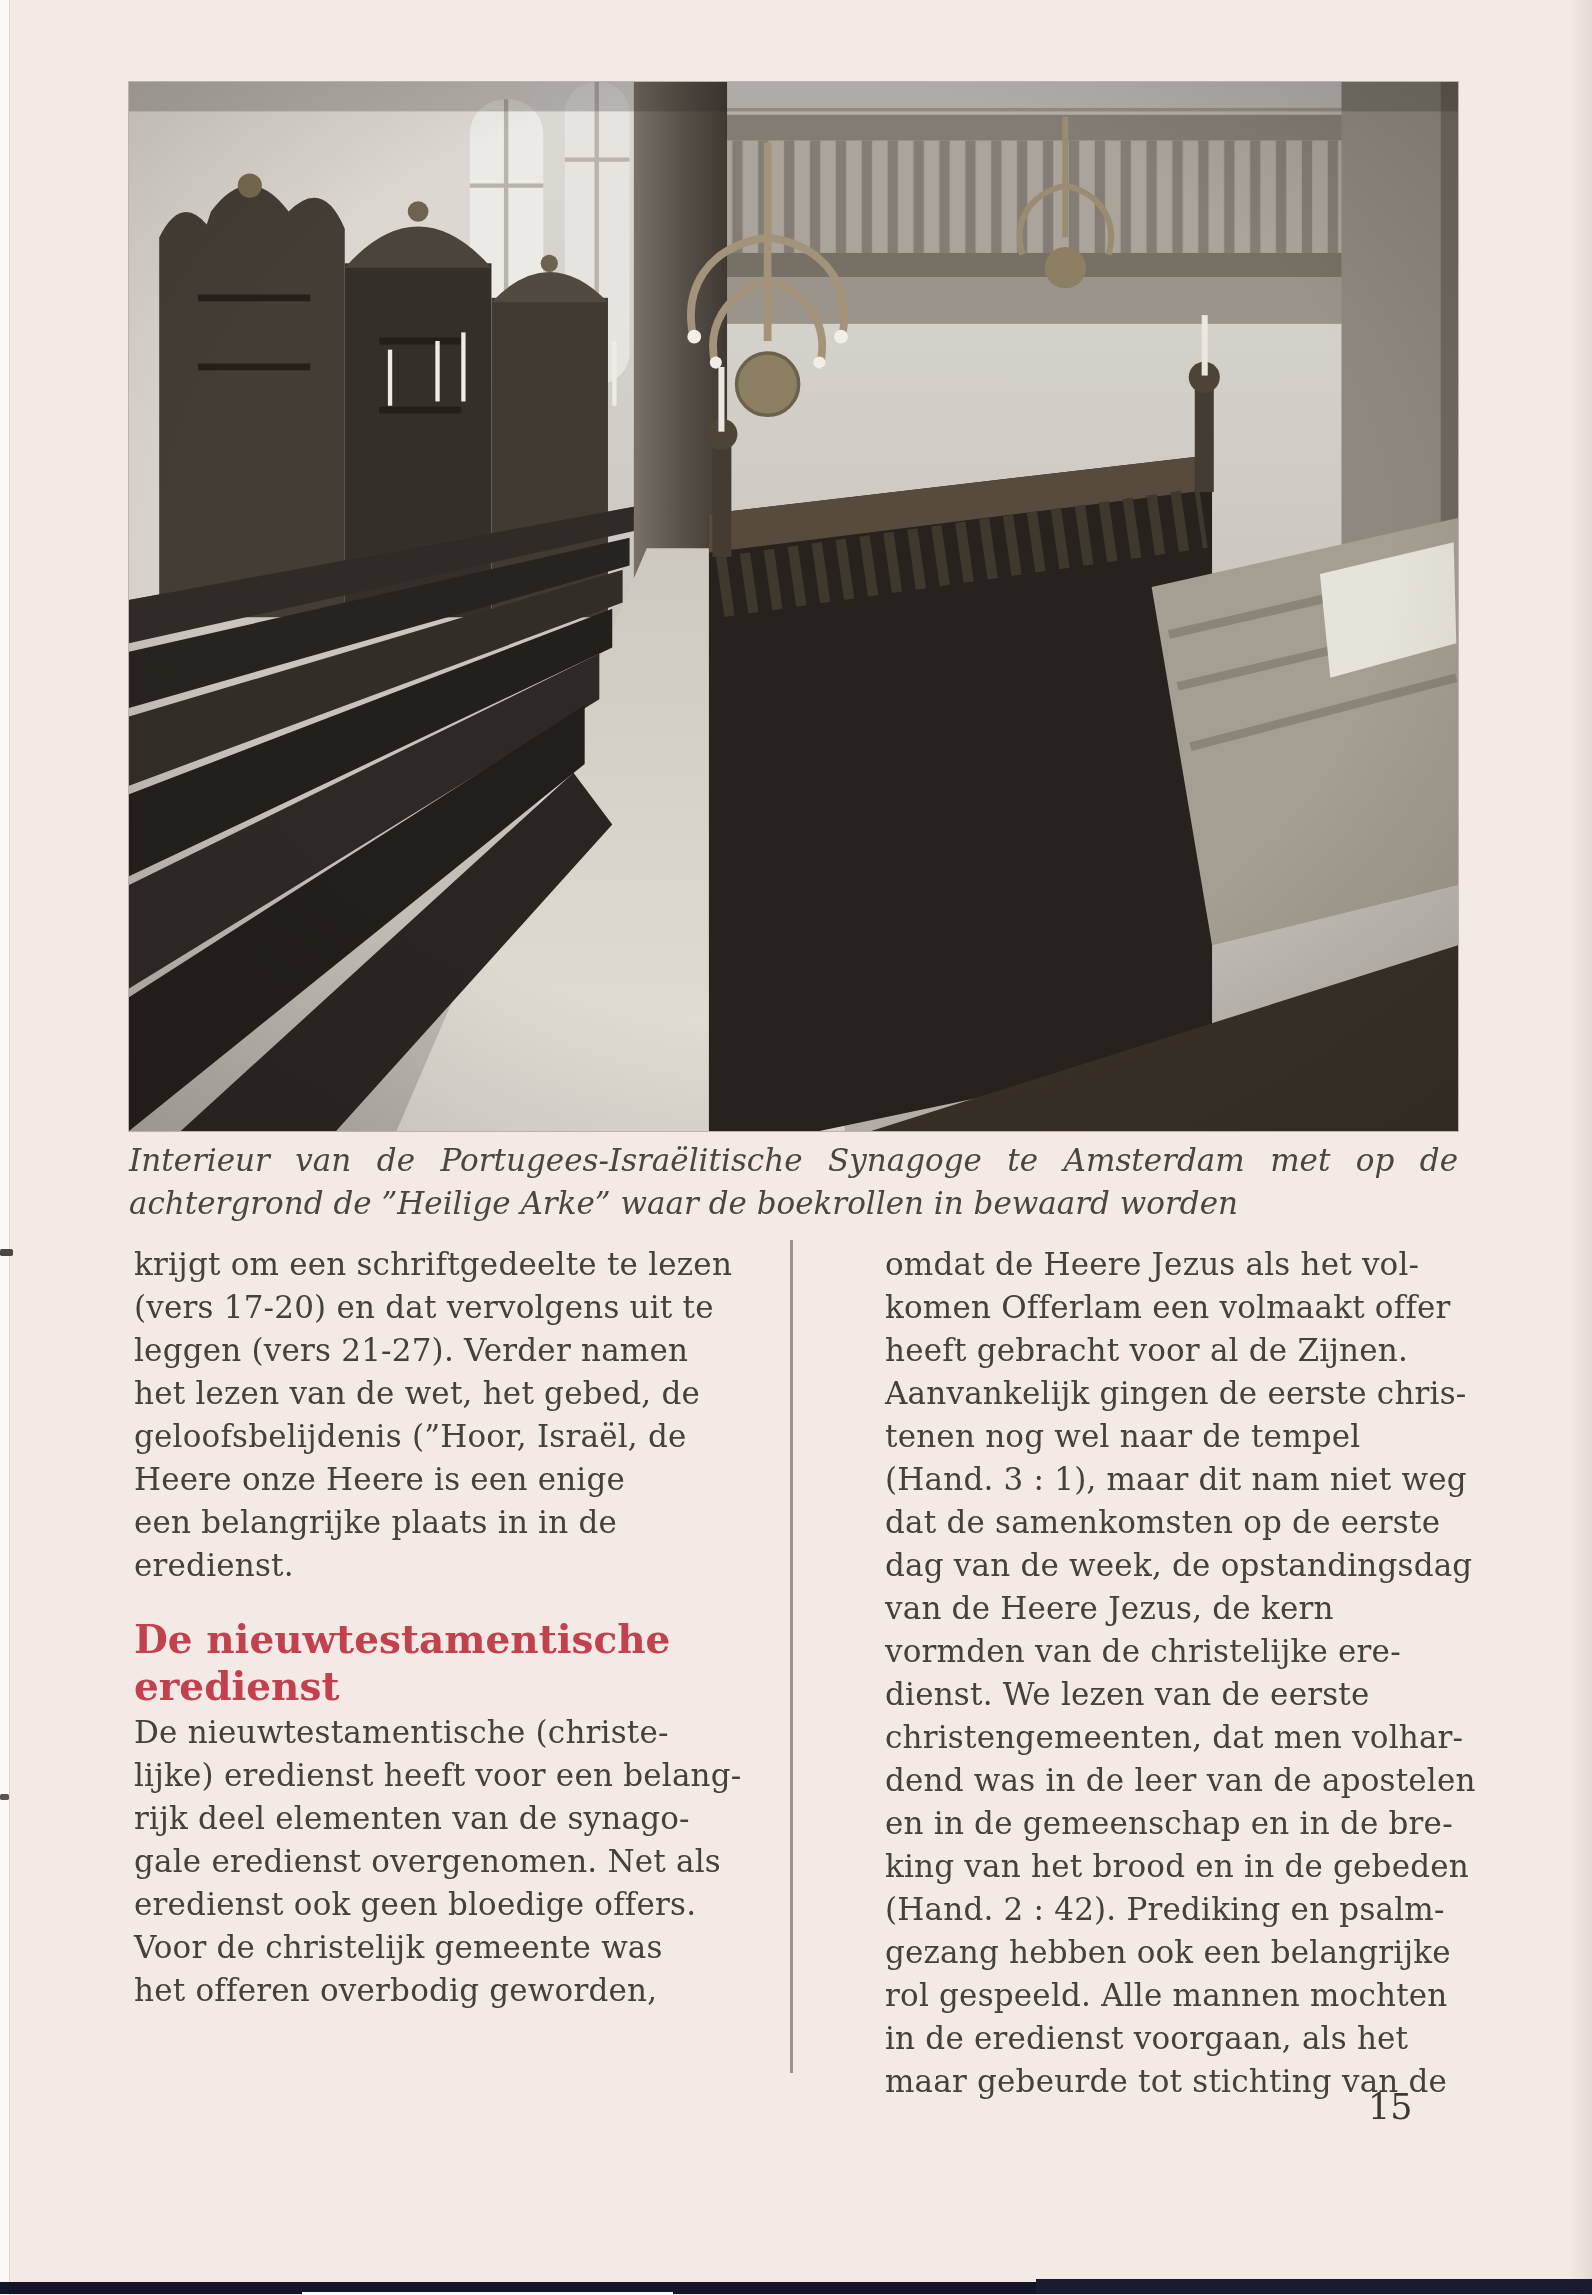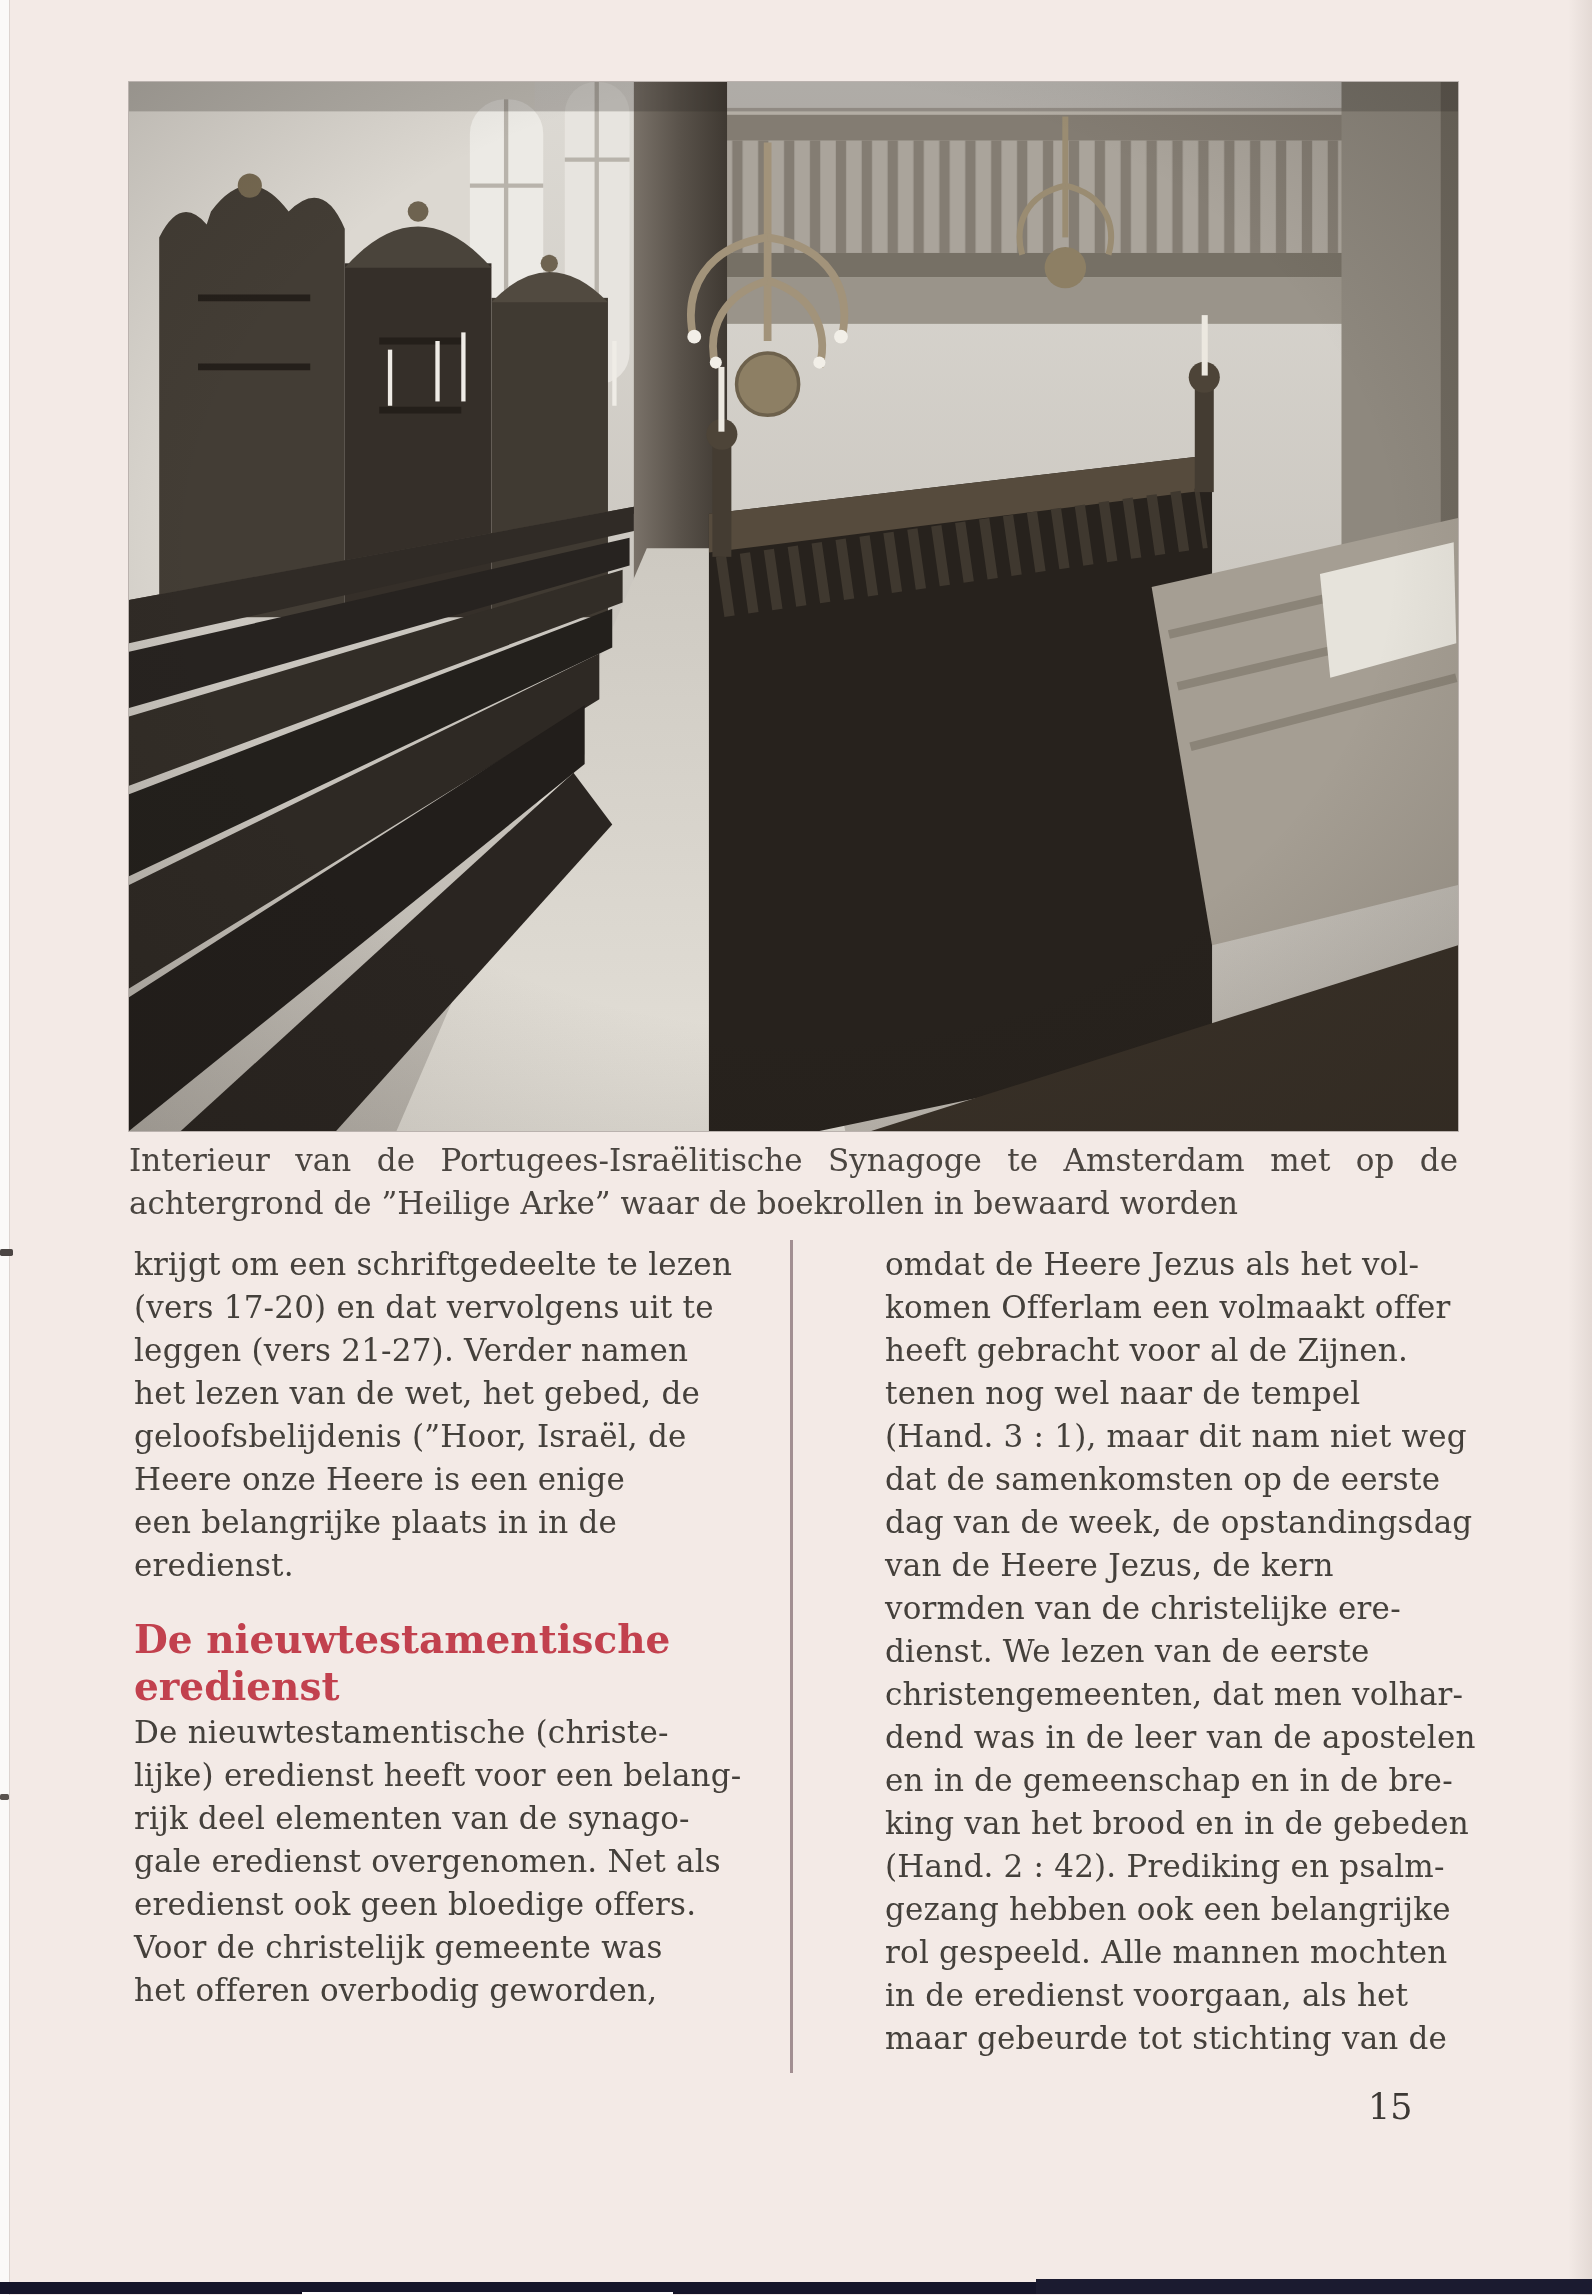--- a/index.html
+++ b/index.html
@@ -10,21 +10,21 @@
     position:relative;overflow:hidden;
   }
   .page{position:absolute;inset:0;}
   
   .photo{
     position:absolute;left:129px;top:82px;width:1329px;height:1049px;
     display:block;box-shadow:0 0 0 0.9px rgba(60,55,50,.35);
   }
   
   .caption{position:absolute;left:129px;top:1139px;width:1329px;color:#4a4540;}
-  .caption-line{font-size:31px;line-height:43px;}
+  .caption-line{font-style:italic;font-size:31px;line-height:43px;}
   .caption-line.justify{text-align:justify;text-align-last:justify;}
   
   .col{position:absolute;top:1243px;color:#44403b;}
   .col.left{left:134px;width:634px;}
   .col.right{left:885px;width:640px;}
   .ln{font-size:31px;line-height:43px;white-space:nowrap;letter-spacing:0.2px;}
   .heading{margin-top:28.5px;margin-bottom:1px;color:#c2414e;font-weight:bold;}
   .heading .hl{font-size:39px;line-height:47px;white-space:nowrap;}
   .divider{position:absolute;left:790px;top:1240px;width:2.6px;height:833px;background:#a28f92;}
   .page-number{position:absolute;left:1368px;top:2087px;font-size:35px;color:#3c3834;text-align:center;}
@@ -199,20 +199,21 @@
     <div class="ln">Voor de christelijk gemeente was</div>
     <div class="ln">het offeren overbodig geworden,</div>
   </div>
 
   <div class="divider"></div>
 
   <div class="col right">
     <div class="ln">omdat de Heere Jezus als het vol-</div>
     <div class="ln">komen Offerlam een volmaakt offer</div>
     <div class="ln">heeft gebracht voor al de Zijnen.</div>
+    <div class="ln">Aanvankelijk gingen de eerste chris-</div>
     <div class="ln">tenen nog wel naar de tempel</div>
     <div class="ln">(Hand. 3 : 1), maar dit nam niet weg</div>
     <div class="ln">dat de samenkomsten op de eerste</div>
     <div class="ln">dag van de week, de opstandingsdag</div>
     <div class="ln">van de Heere Jezus, de kern</div>
     <div class="ln">vormden van de christelijke ere-</div>
     <div class="ln">dienst. We lezen van de eerste</div>
     <div class="ln">christengemeenten, dat men volhar-</div>
     <div class="ln">dend was in de leer van de apostelen</div>
     <div class="ln">en in de gemeenschap en in de bre-</div>

